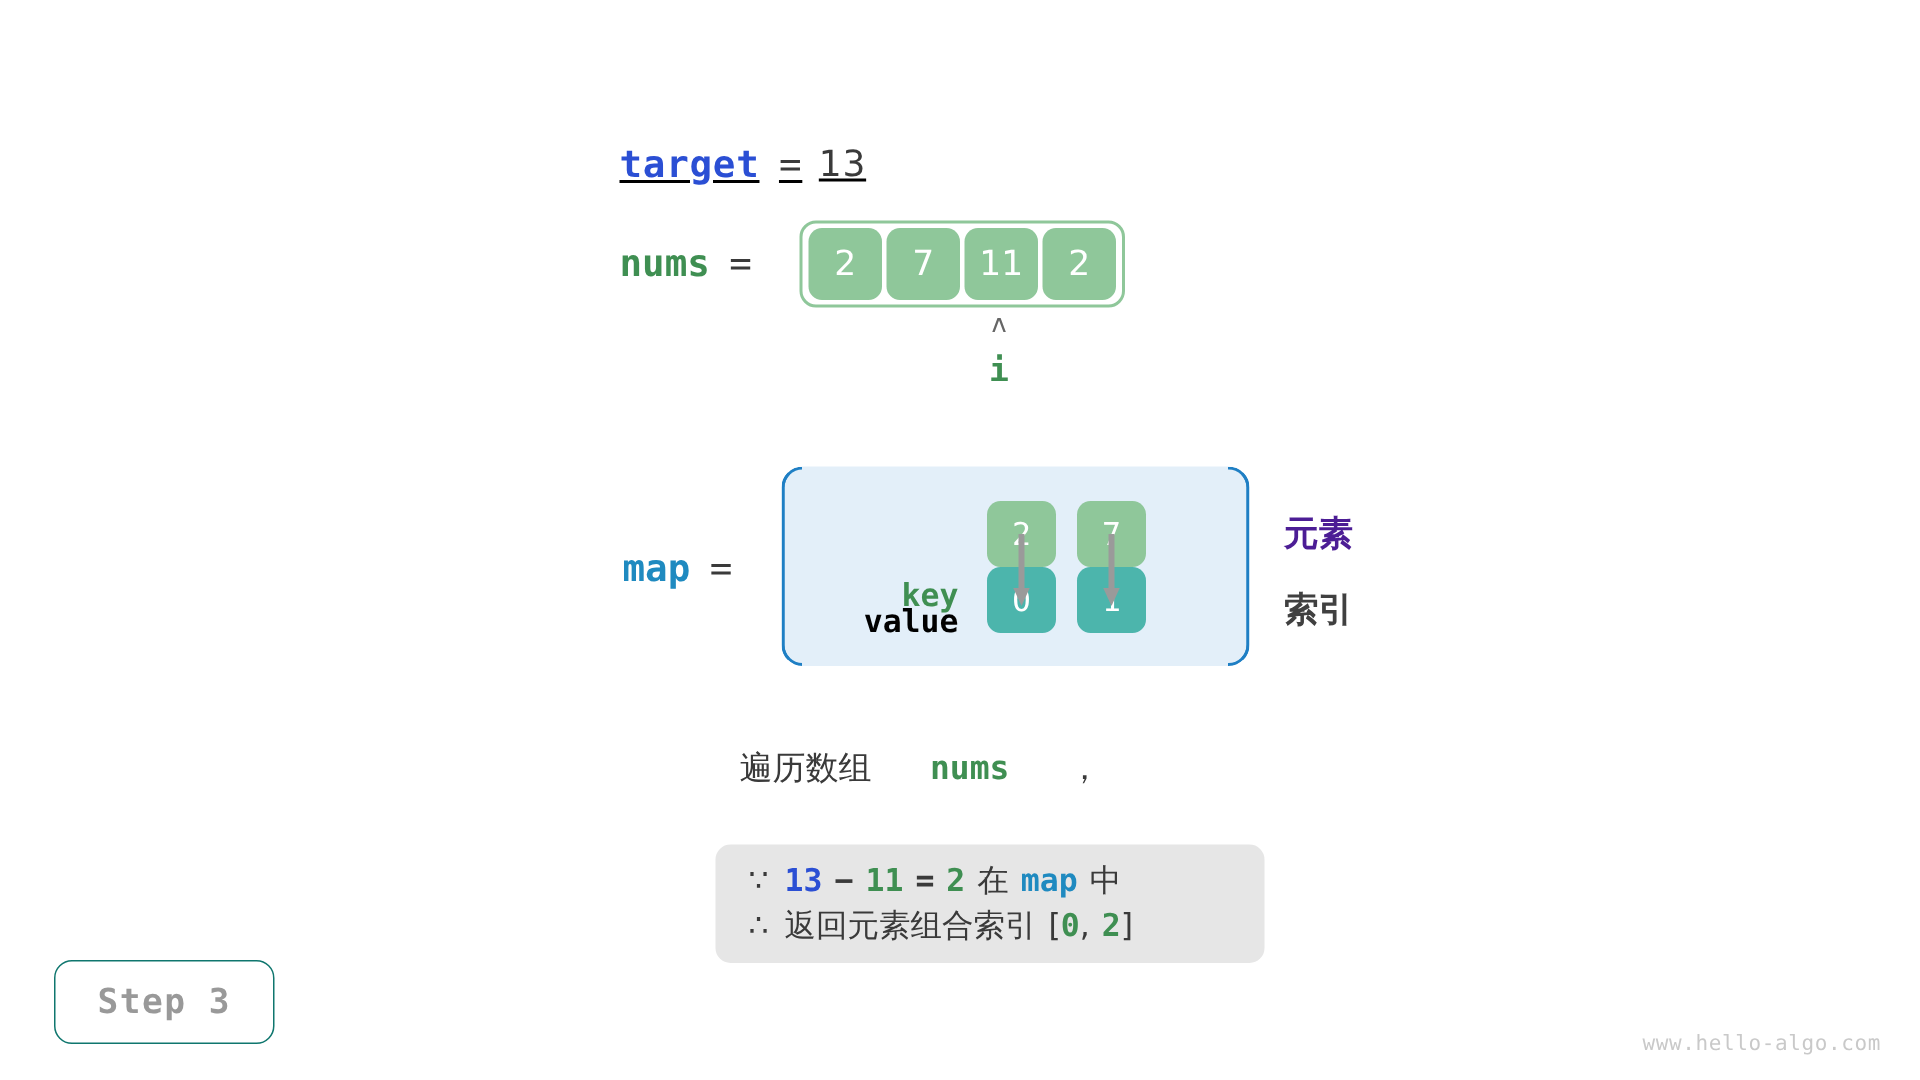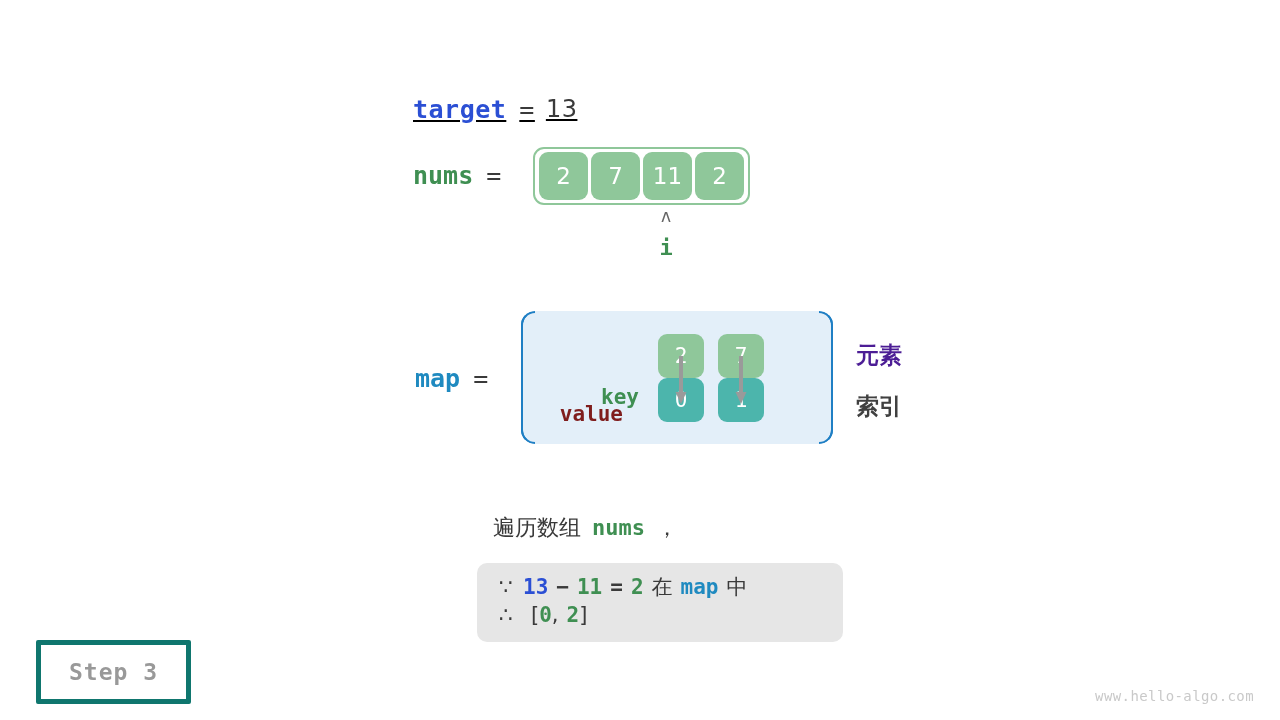--- a/index.html
+++ b/index.html
@@ -181,21 +181,21 @@
   }
 
   .row-label {
     position: absolute;
     font-size: 21px;
     font-weight: bold;
     text-align: right;
     width: 95px;
   }
   #key-label   { left: 23px;  top: 39px;  color: #3f8f52; margin-top: 35px; }
-  #value-label { left: 7px;  top: 91px;  color: #7f1d1d; }
+  #value-label { left: 23px;  top: 91px;  color: #000000; }
 
   .map-col {
     position: absolute;
     width: 46px;
   }
   .map-col .kv-cell {
     width: 46px;
     height: 44px;
     border-radius: 9px;
     display: flex;
@@ -224,25 +224,26 @@
     font-size: 23px;
     font-weight: bold;
     font-family: "DejaVu Sans", "Liberation Sans", sans-serif;
   }
   #label-element { left: 856px; top: 340px; color: #4c1d95; }
   #label-index   { left: 856px; top: 391px; color: #404040; }
 
   
   #caption {
     left: 493px;
-    top: 513px;
+    top: 497px;
     display: flex;
     align-items: baseline;
     font-size: 22px;
     color: #3a3a3a;
+    gap: 28px;
   }
   #caption .cn {
     font-family: "DejaVu Sans", "Liberation Sans", sans-serif;
   }
   #caption .code-nums {
     color: #3f8f52;
     font-weight: bold;
     font-family: "DejaVu Sans Mono", "Liberation Mono", monospace;
     margin: 0 11px;
   }
@@ -284,22 +285,22 @@
   .tok-dark  { color: #3a3a3a; font-weight: normal; }
   .sp { width: 8px; display: inline-block; }
 
   
   #step-badge {
     position: absolute;
     left: 36px;
     top: 640px;
     width: 145px;
     height: 54px;
-    border: 5px solid #0f766e;
-    border-radius: 2px;
+    border: 1px solid #0f766e;
+    border-radius: 12px;
     background: #ffffff;
     display: flex;
     align-items: center;
     justify-content: center;
     color: #999999;
     font-size: 23px;
     font-weight: bold;
     letter-spacing: 1px;
   }
 
@@ -395,20 +396,21 @@
       <span class="mono tok-green">2</span>
       <span class="sp"></span>
       <span>在</span>
       <span class="sp"></span>
       <span class="mono tok-cyan">map</span>
       <span class="sp"></span>
       <span>中</span>
     </div>
     <div class="hint-line">
       <span class="sym">∴</span>
+      <span>返回元素组合索引</span>
       <span class="sp"></span>
       <span class="tok-dark">[</span>
       <span class="mono tok-green">0</span>
       <span class="tok-dark">,</span>
       <span class="sp"></span>
       <span class="mono tok-green">2</span>
       <span class="tok-dark">]</span>
     </div>
   </div>
 

